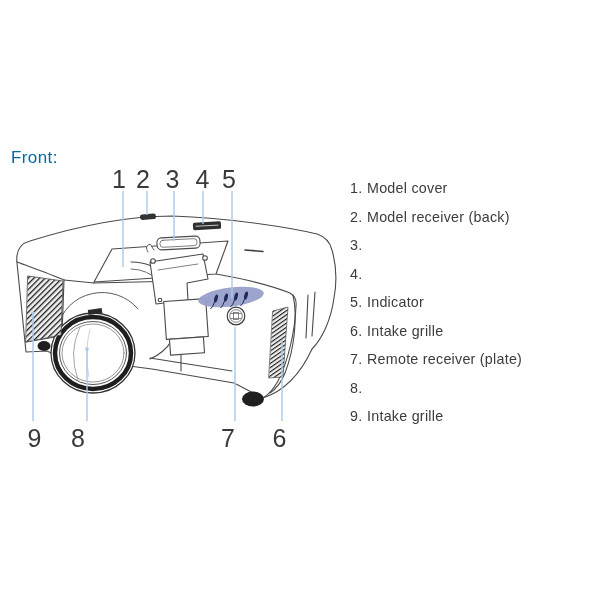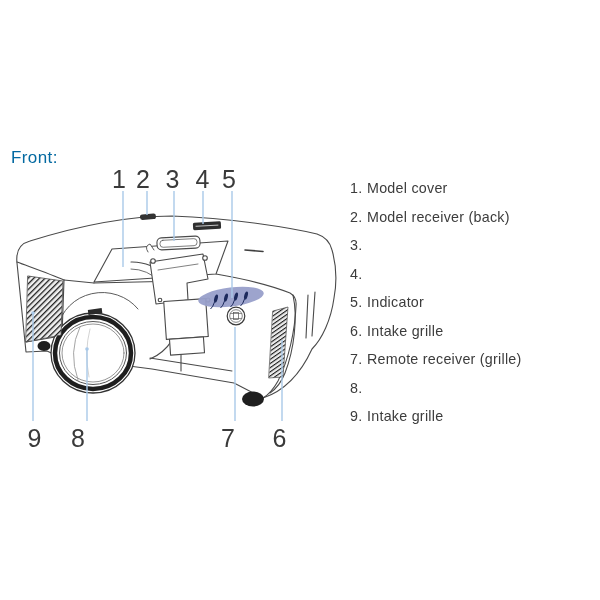--- a/index.html
+++ b/index.html
@@ -181,21 +181,21 @@
   <div class="legend-row">
     <span class="lnum">5.</span>
     <span class="llabel">Indicator</span>
   </div>
   <div class="legend-row">
     <span class="lnum">6.</span>
     <span class="llabel">Intake grille</span>
   </div>
   <div class="legend-row">
     <span class="lnum">7.</span>
-    <span class="llabel">Remote receiver (grille)</span>
+    <span class="llabel">Remote receiver (plate)</span>
   </div>
   <div class="legend-row">
     <span class="lnum">8.</span>
   </div>
   <div class="legend-row">
     <span class="lnum">9.</span>
     <span class="llabel">Intake grille</span>
   </div>
 </div>
 

